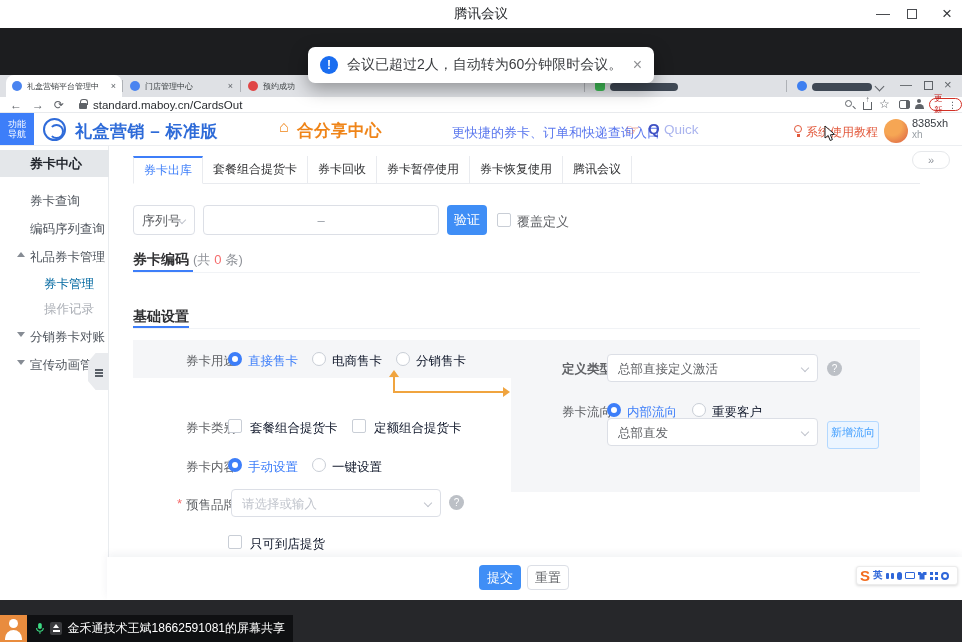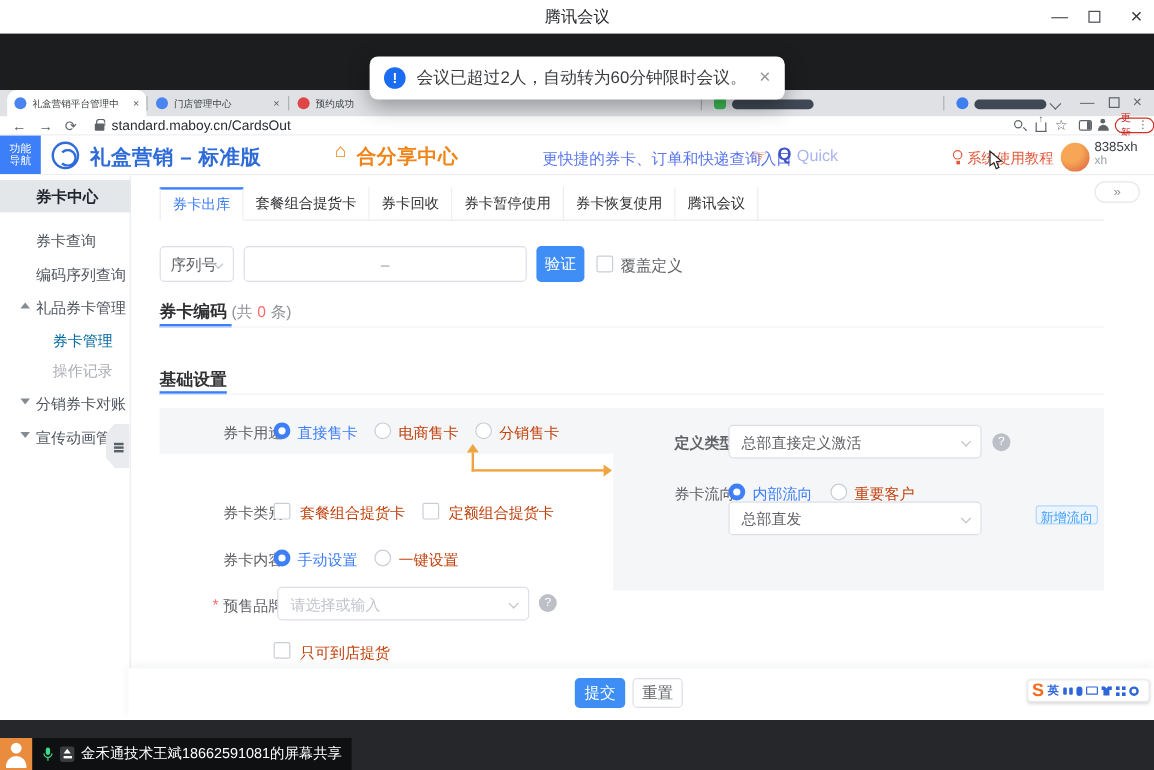--- a/index.html
+++ b/index.html
@@ -128,33 +128,33 @@
   .cnt { font-size:13px; color:#909399; } .cntn { font-size:13px; color:#f56c6c; }
   .bluebar { height:3px; background:#3d7ef9; }
   .hair { height:1px; background:#f1f3f6; }
 
   
   .gpanel { background:#f5f6f8; }
   .flabel { font-size:12.5px; color:#606266; white-space:nowrap; }
   .radio { width:14px; height:14px; border-radius:50%; background:#fff; border:1px solid #c9ced6; }
   .radio.sel2 { border:4px solid #3d7ef9; }
   .optb { font-size:12.5px; color:#3d7ef9; white-space:nowrap; }
-  .optg { font-size:12.5px; color:#c2410c; white-space:nowrap; }
+  .optg { font-size:12.5px; color:#0f172a; white-space:nowrap; }
   .helpq { width:15px; height:15px; border-radius:50%; background:#bcc0c6; color:#fff; font-size:10px;
            text-align:center; line-height:15px; }
   .star2 { color:#f56c6c; font-size:13px; }
   .ph { color:#c0c4cc !important; }
   .arrow-v { left:393px; top:377px; width:2px; height:16px; background:#f0a43f; }
   .arrow-vh { left:389px; top:370px; width:0; height:0; border-left:5px solid transparent;
               border-right:5px solid transparent; border-bottom:7px solid #f0a43f; }
   .arrow-h { left:393px; top:391px; width:112px; height:2px; background:#f0a43f; }
   .arrow-hh { left:503px; top:387px; width:0; height:0; border-top:5px solid transparent;
               border-bottom:5px solid transparent; border-left:7px solid #f0a43f; }
-  .addbtn { left:827px; top:421px; width:52px; height:16px; background:#ecf5ff; border:1px solid #b3d8ff;
-            border-radius:3px; color:#409eff; font-size:11px; text-align:center; line-height:20px;margin-left:36px; }
+  .addbtn { left:827px; top:421px; width:52px; height:28px; background:#ecf5ff; border:1px solid #b3d8ff;
+            border-radius:3px; color:#409eff; font-size:11px; text-align:center; line-height:20px; }
 
   
   .wfooter { left:107px; top:557px; width:855px; height:43px; background:#fff;
              box-shadow:0 -3px 8px rgba(15,30,60,.06); }
   .sbtn { left:479px; top:565px; width:42px; height:25px; background:#3f8ef6; border-radius:4px; color:#fff;
           font-size:13px; text-align:center; line-height:25px; }
   .rbtn { left:527px; top:565px; width:42px; height:25px; background:#fff; border:1px solid #dcdfe6;
           border-radius:4px; color:#606266; font-size:13px; text-align:center; line-height:23px; }
 
   

